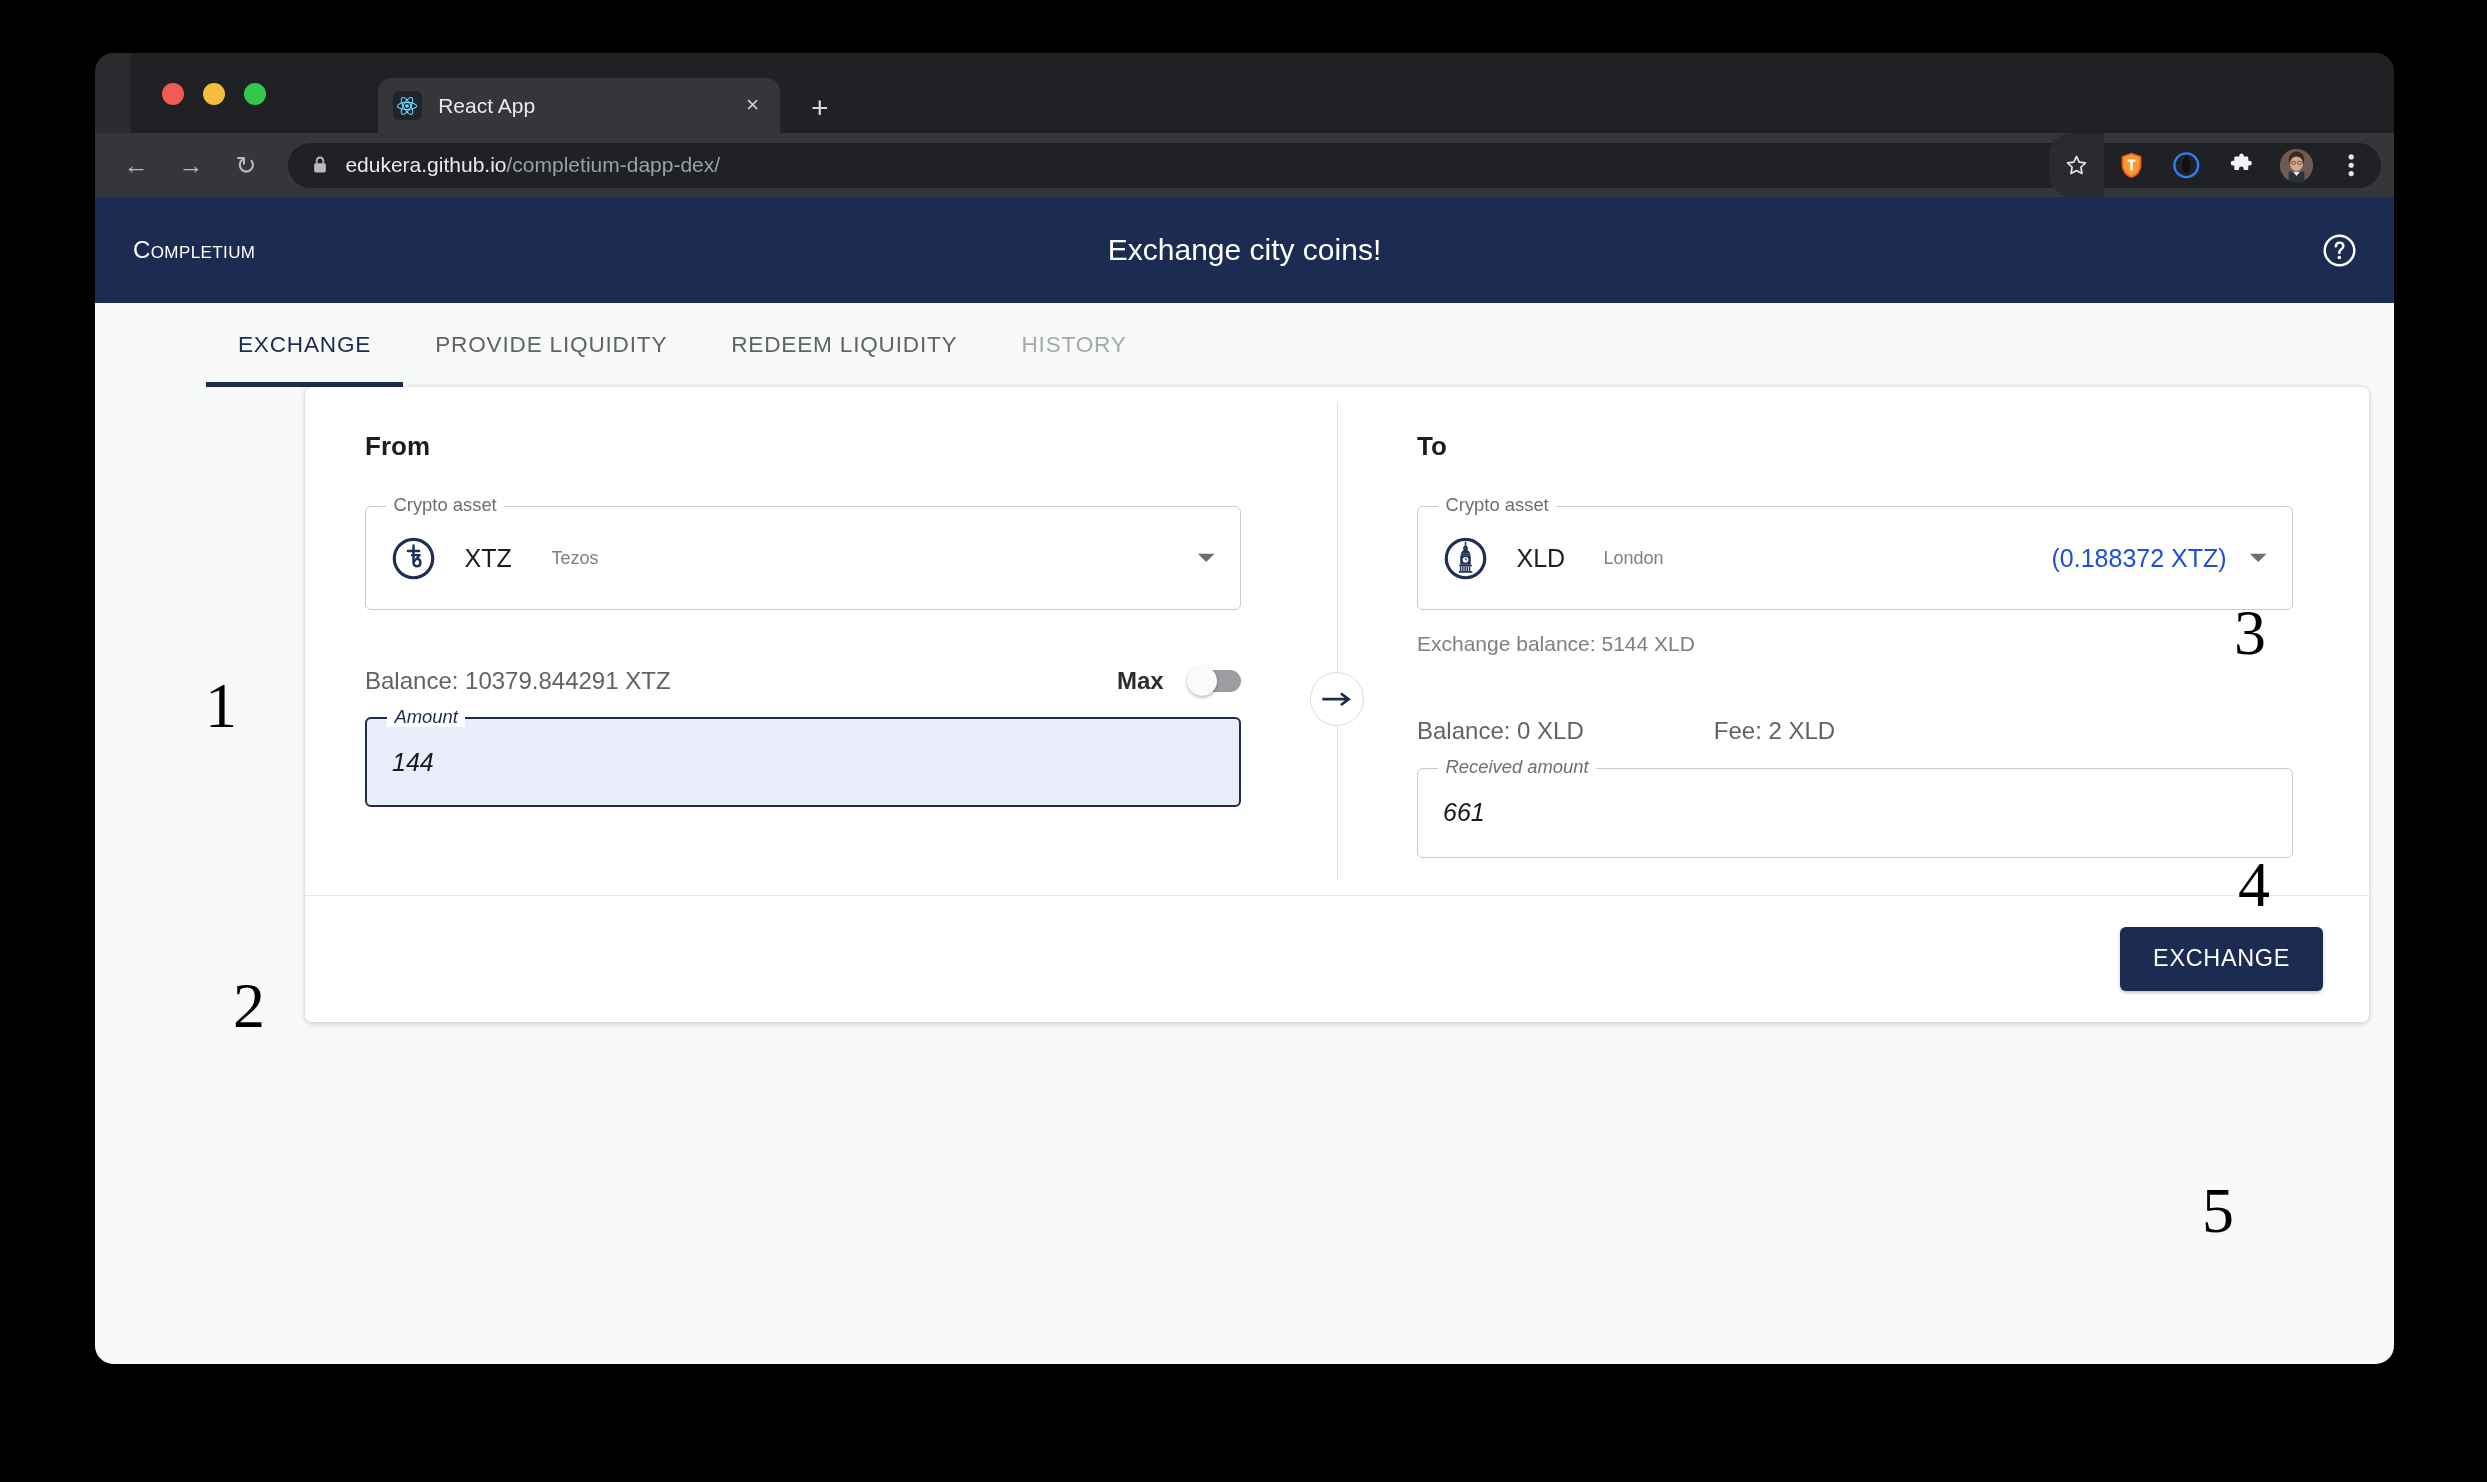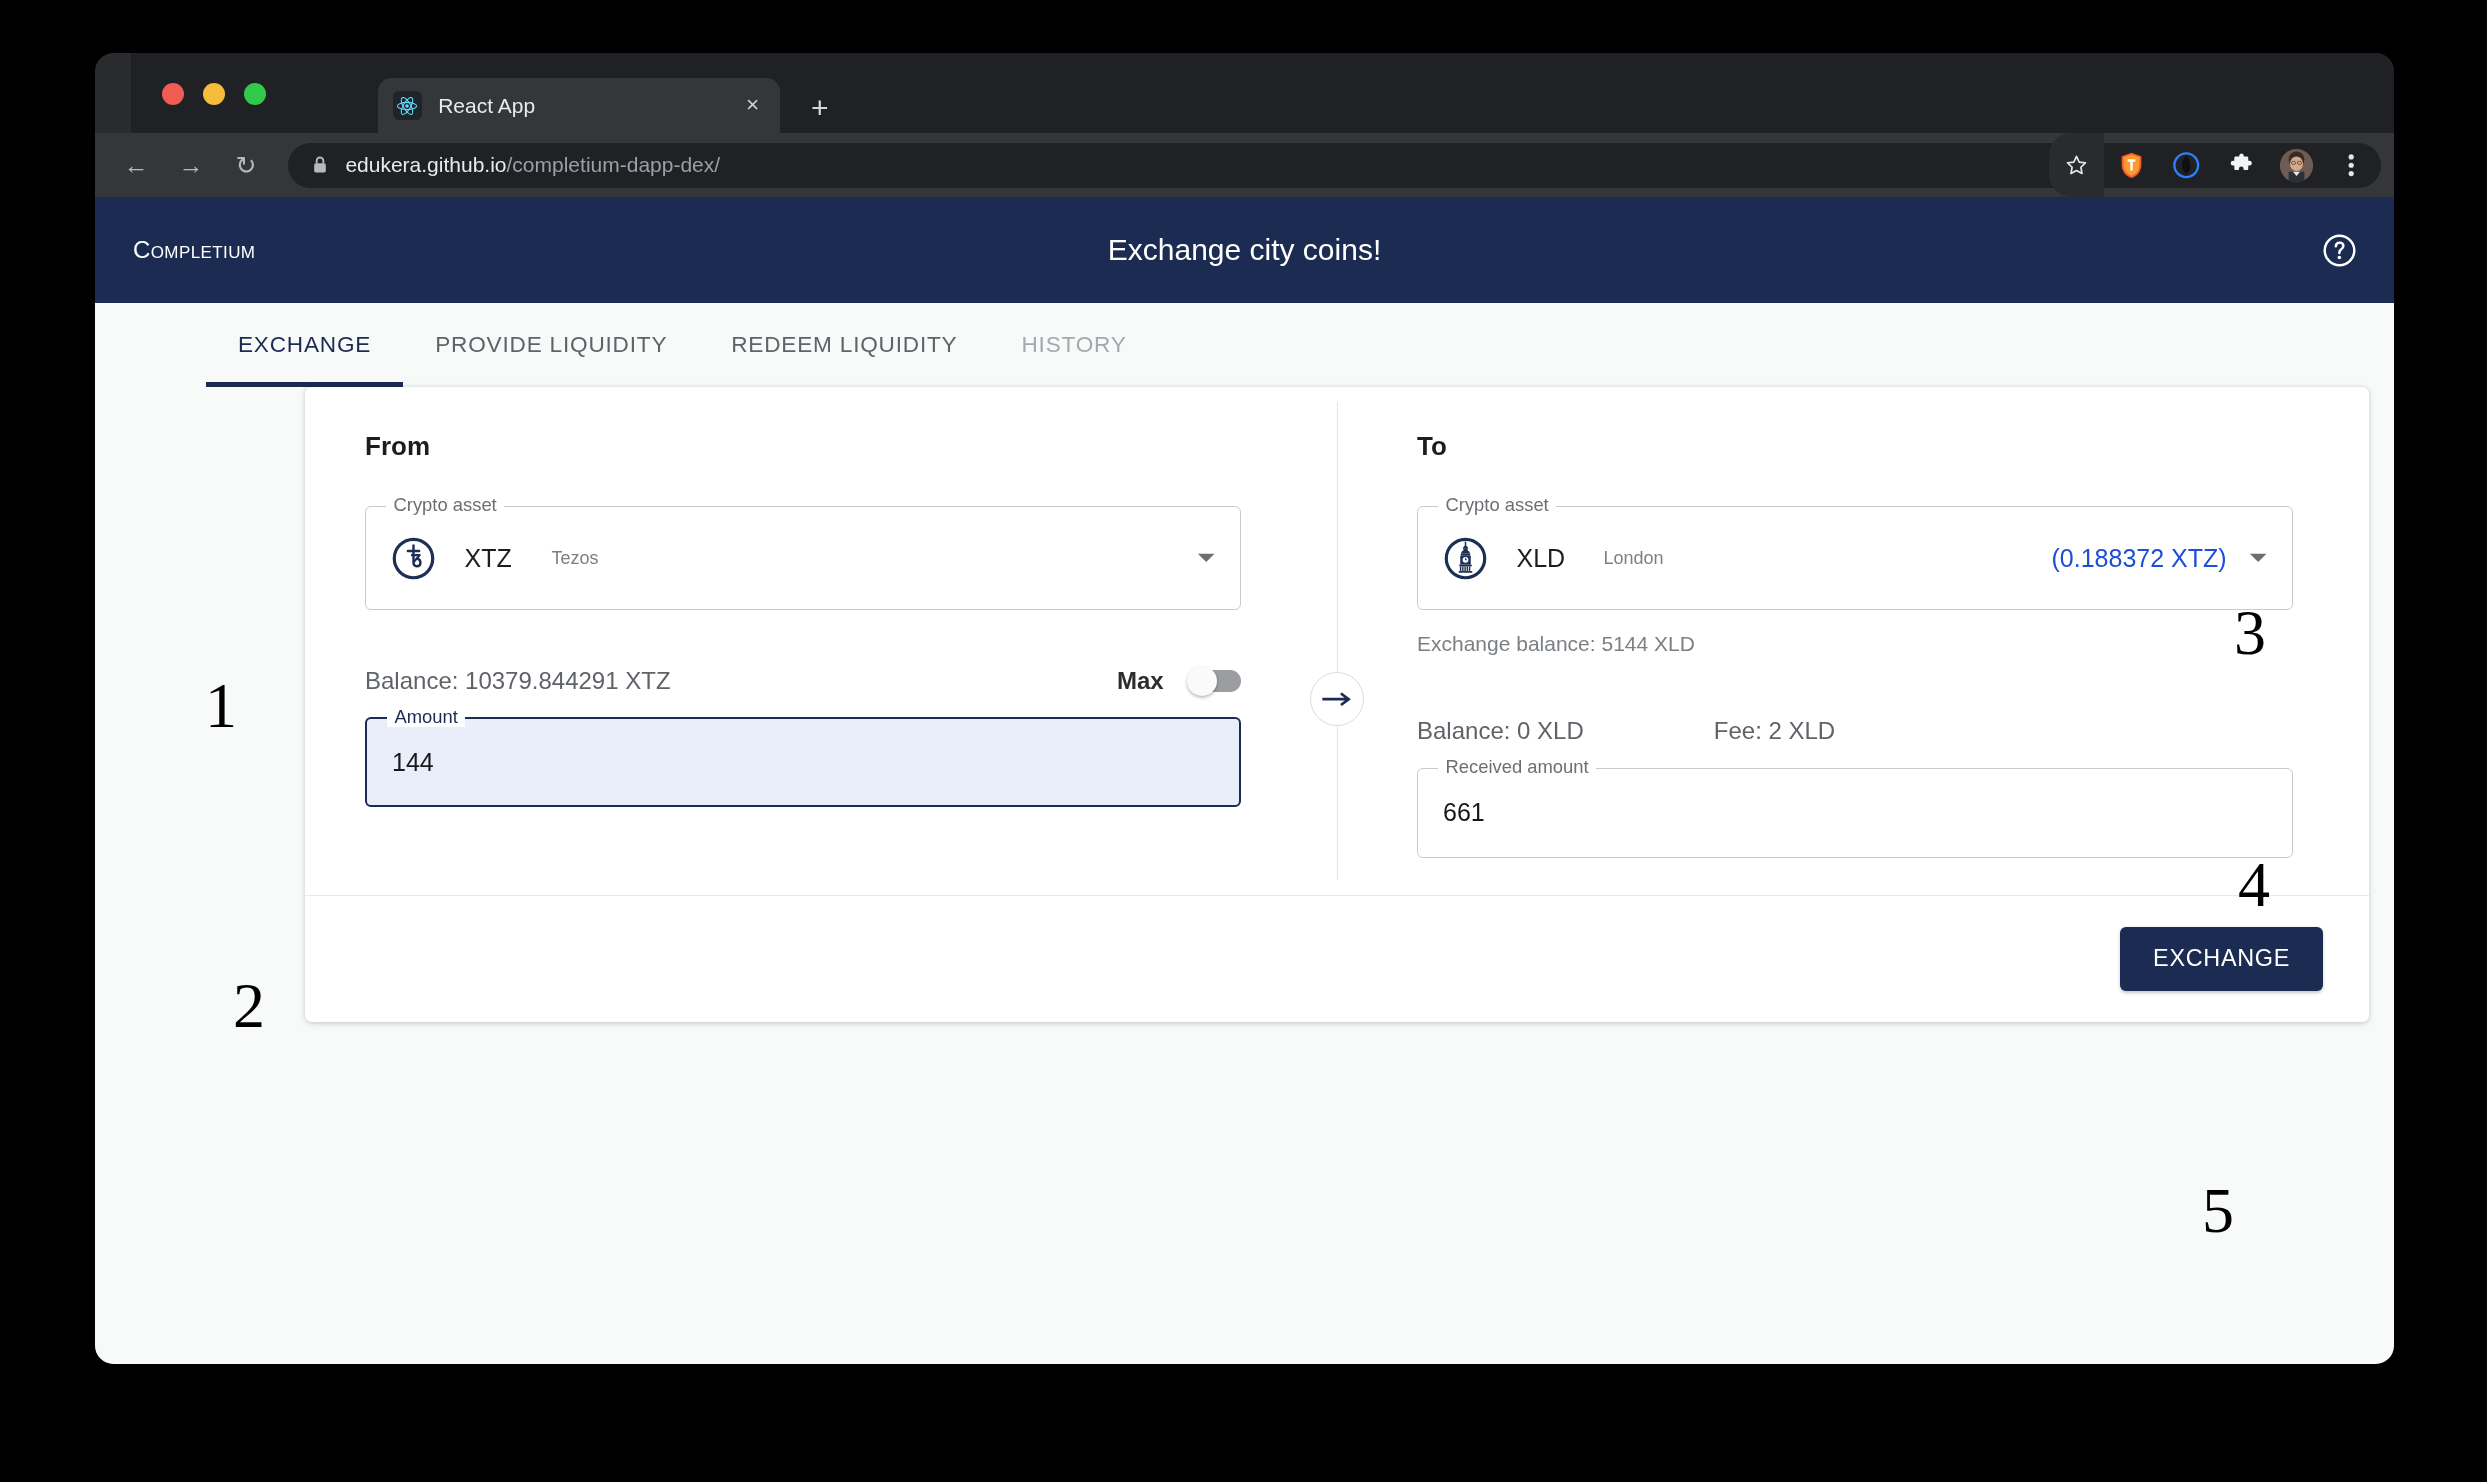--- a/index.html
+++ b/index.html
@@ -300,20 +300,21 @@
     width: 30px; height: 30px;
     background: #fafafa;
     border-radius: 50%;
     box-shadow: 0 1.7px 3.3px rgba(0,0,0,.28);
   }
 
   .input-field {
     margin-top: 13.4px;
     height: 90px;
     align-items: center;
+    font-style: italic;
   }
   .input-value {
     font-size: 25px;
     color: #16181a;
   }
   .exch-balance {
     font-size: 21px;
     color: #7c8084;
     margin-top: 22px;
     height: 28.5px;

